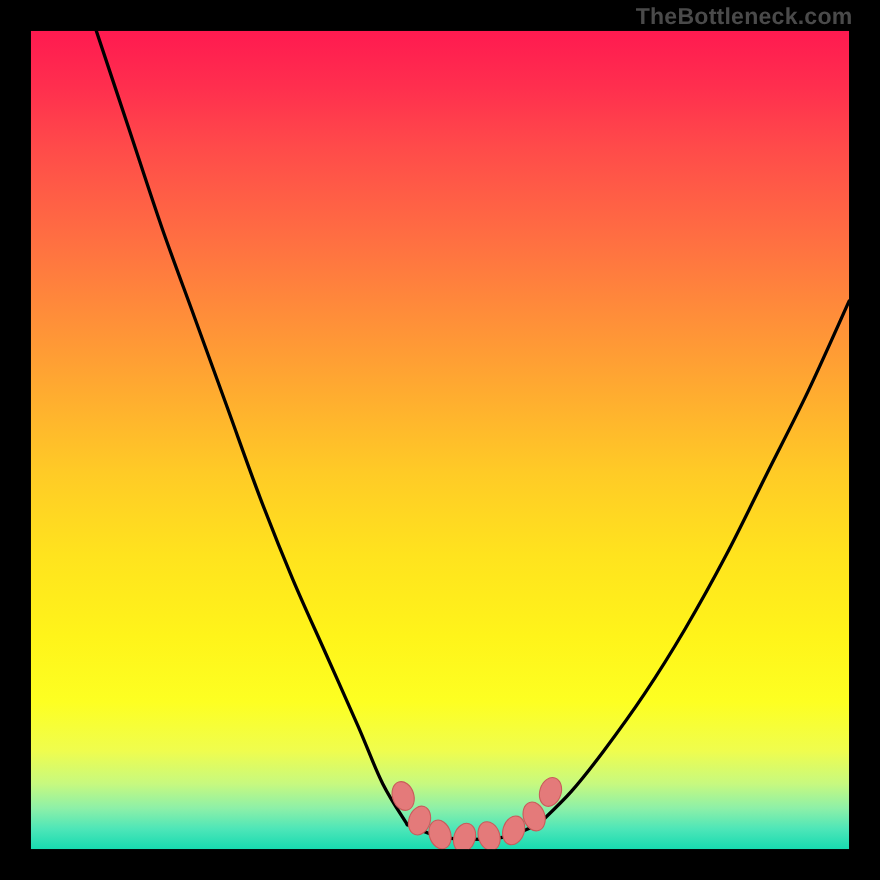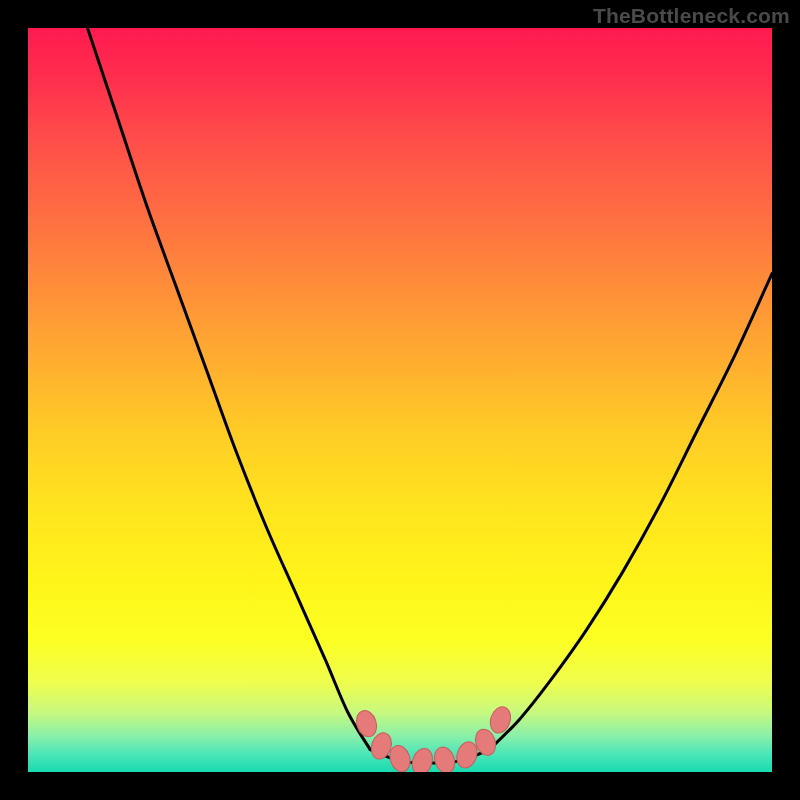--- a/index.html
+++ b/index.html
@@ -42,21 +42,21 @@
       #effd4e 88%,
       #c7f97f 92%,
       #8df0a8 95%,
       #4ee6b8 97.5%,
       #17dbb0 100%
     );
   }
   .brand {
     position: absolute;
     top: 4px;
-    right: 10px;
+    right: 25px;
     color: #4a4a4a;
     font-size: 21px;
     font-weight: 600;
     letter-spacing: 0.2px;
     user-select: none;
   }
   svg.curve {
     position: absolute;
     inset: 0;
   }

